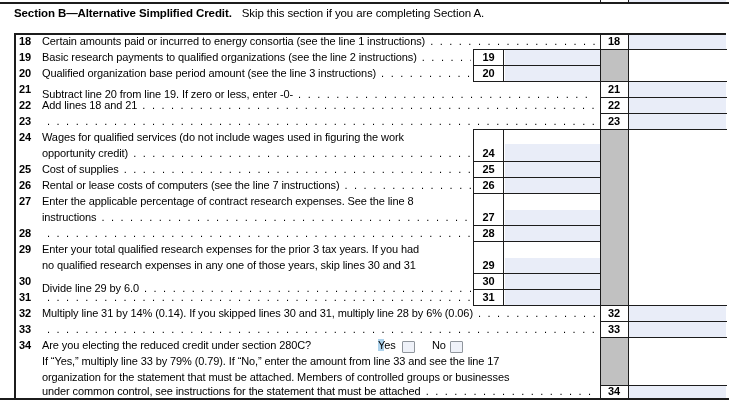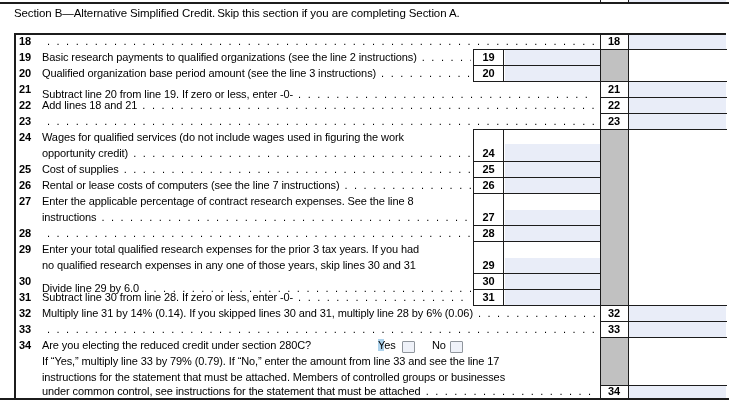--- a/index.html
+++ b/index.html
@@ -13,22 +13,22 @@
   .gray{position:absolute;background:#c1c1c1}
   .drow{position:absolute;left:42px;height:16px;line-height:16px;white-space:nowrap;overflow:hidden}
   .flexrow{display:flex;align-items:baseline}
   .lead{flex:1 1 auto;min-width:0;overflow:hidden;white-space:nowrap;letter-spacing:6.5px;padding-left:5px}
   .cb{position:absolute;width:12.5px;height:12.5px;box-sizing:border-box;
       border:1.6px solid #8f959c;background:#eff2f9;border-radius:1px}
   .yes-label{position:absolute;height:16px;line-height:16px}
   .yes-label::first-letter{background:#aed3ec}
   .no-label{position:absolute;height:16px;line-height:16px}
   .hdr{position:absolute;left:14px;top:7px;font-size:11.5px;white-space:nowrap}
-  .hdr .t{font-weight:400}
-  .hdr .note{margin-left:2px}
+  .hdr .t{font-weight:700}
+  .hdr .note{margin-left:10px}
 </style>
 </head>
 <body>
 
 <div id="form">
 
   <div class="inp" style="left:629px;top:0;width:97px;height:2px"></div>
   <div class="ln" style="left:599.5px;top:0;width:1.2px;height:2px"></div>
   <div class="ln" style="left:627.5px;top:0;width:1.2px;height:2px"></div>
   <div class="ln" style="left:0;top:2px;width:729px;height:1.5px"></div>
@@ -121,20 +121,21 @@
 
   <div class="lab" style="left:601px;top:33px;width:26px">18</div>
   <div class="lab" style="left:601px;top:81px;width:26px">21</div>
   <div class="lab" style="left:601px;top:97px;width:26px">22</div>
   <div class="lab" style="left:601px;top:113px;width:26px">23</div>
   <div class="lab" style="left:601px;top:305px;width:26px">32</div>
   <div class="lab" style="left:601px;top:321px;width:26px">33</div>
   <div class="lab" style="left:601px;top:385px;width:26px;height:12.5px;line-height:12.5px">34</div>
 
   <div class="drow flexrow" style="top:33px;width:553px">
+      <span>Certain amounts paid or incurred to energy consortia (see the line 1 instructions)</span>
       <span class="lead">................................................................</span>
     </div>
   <div class="drow flexrow" style="top:49px;width:429px">
       <span>Basic research payments to qualified organizations (see the line 2 instructions)</span>
       <span class="lead">................................................................</span>
     </div>
   <div class="drow flexrow" style="top:65px;width:429px">
       <span>Qualified organization base period amount (see the line 3 instructions)</span>
       <span class="lead">................................................................</span>
     </div>
@@ -170,36 +171,35 @@
   <div class="drow flexrow" style="top:225px;width:429px">
       <span class="lead">................................................................</span>
     </div>
   <div class="drow" style="top:241px;width:427px">Enter your total qualified research expenses for the prior 3 tax years. If you had</div>
   <div class="drow" style="top:257px;width:429px">no qualified research expenses in any one of those years, skip lines 30 and 31</div>
   <div class="drow flexrow" style="top:280px;width:429px">
       <span>Divide line 29 by 6.0</span>
       <span class="lead">................................................................</span>
     </div>
   <div class="drow flexrow" style="top:289px;width:429px">
-      <span>Subtract line 30 from line 28. If zero or less, enter -0-</span>
       <span class="lead">................................................................</span>
     </div>
   <div class="drow flexrow" style="top:305px;width:553px">
       <span>Multiply line 31 by 14% (0.14). If you skipped lines 30 and 31, multiply line 28 by 6% (0.06)</span>
       <span class="lead">................................................................</span>
     </div>
   <div class="drow flexrow" style="top:321px;width:553px">
       <span class="lead">................................................................</span>
     </div>
 
   <div class="drow" style="top:337px;width:340px">Are you electing the reduced credit under section 280C?</div>
   <span class="yes-label" style="left:378px;top:337px">Yes</span>
   <div class="cb" style="left:402px;top:340.5px"></div>
   <span class="no-label" style="left:432px;top:337px">No</span>
   <div class="cb" style="left:450px;top:340.5px"></div>
   <div class="drow" style="top:353px;width:553px">If “Yes,” multiply line 33 by 79% (0.79). If “No,” enter the amount from line 33 and see the line 17</div>
-  <div class="drow" style="top:369px;width:553px">instructions for the statement that must be attached. Members of controlled groups or businesses</div>
+  <div class="drow" style="top:369px;width:553px">organization for the statement that must be attached. Members of controlled groups or businesses</div>
   <div class="drow flexrow" style="top:385px;width:553px;height:13px;line-height:13px">
       <span>under common control, see instructions for the statement that must be attached</span>
       <span class="lead">................................................................</span>
     </div>
 
 </div>
 
 </body></html>

